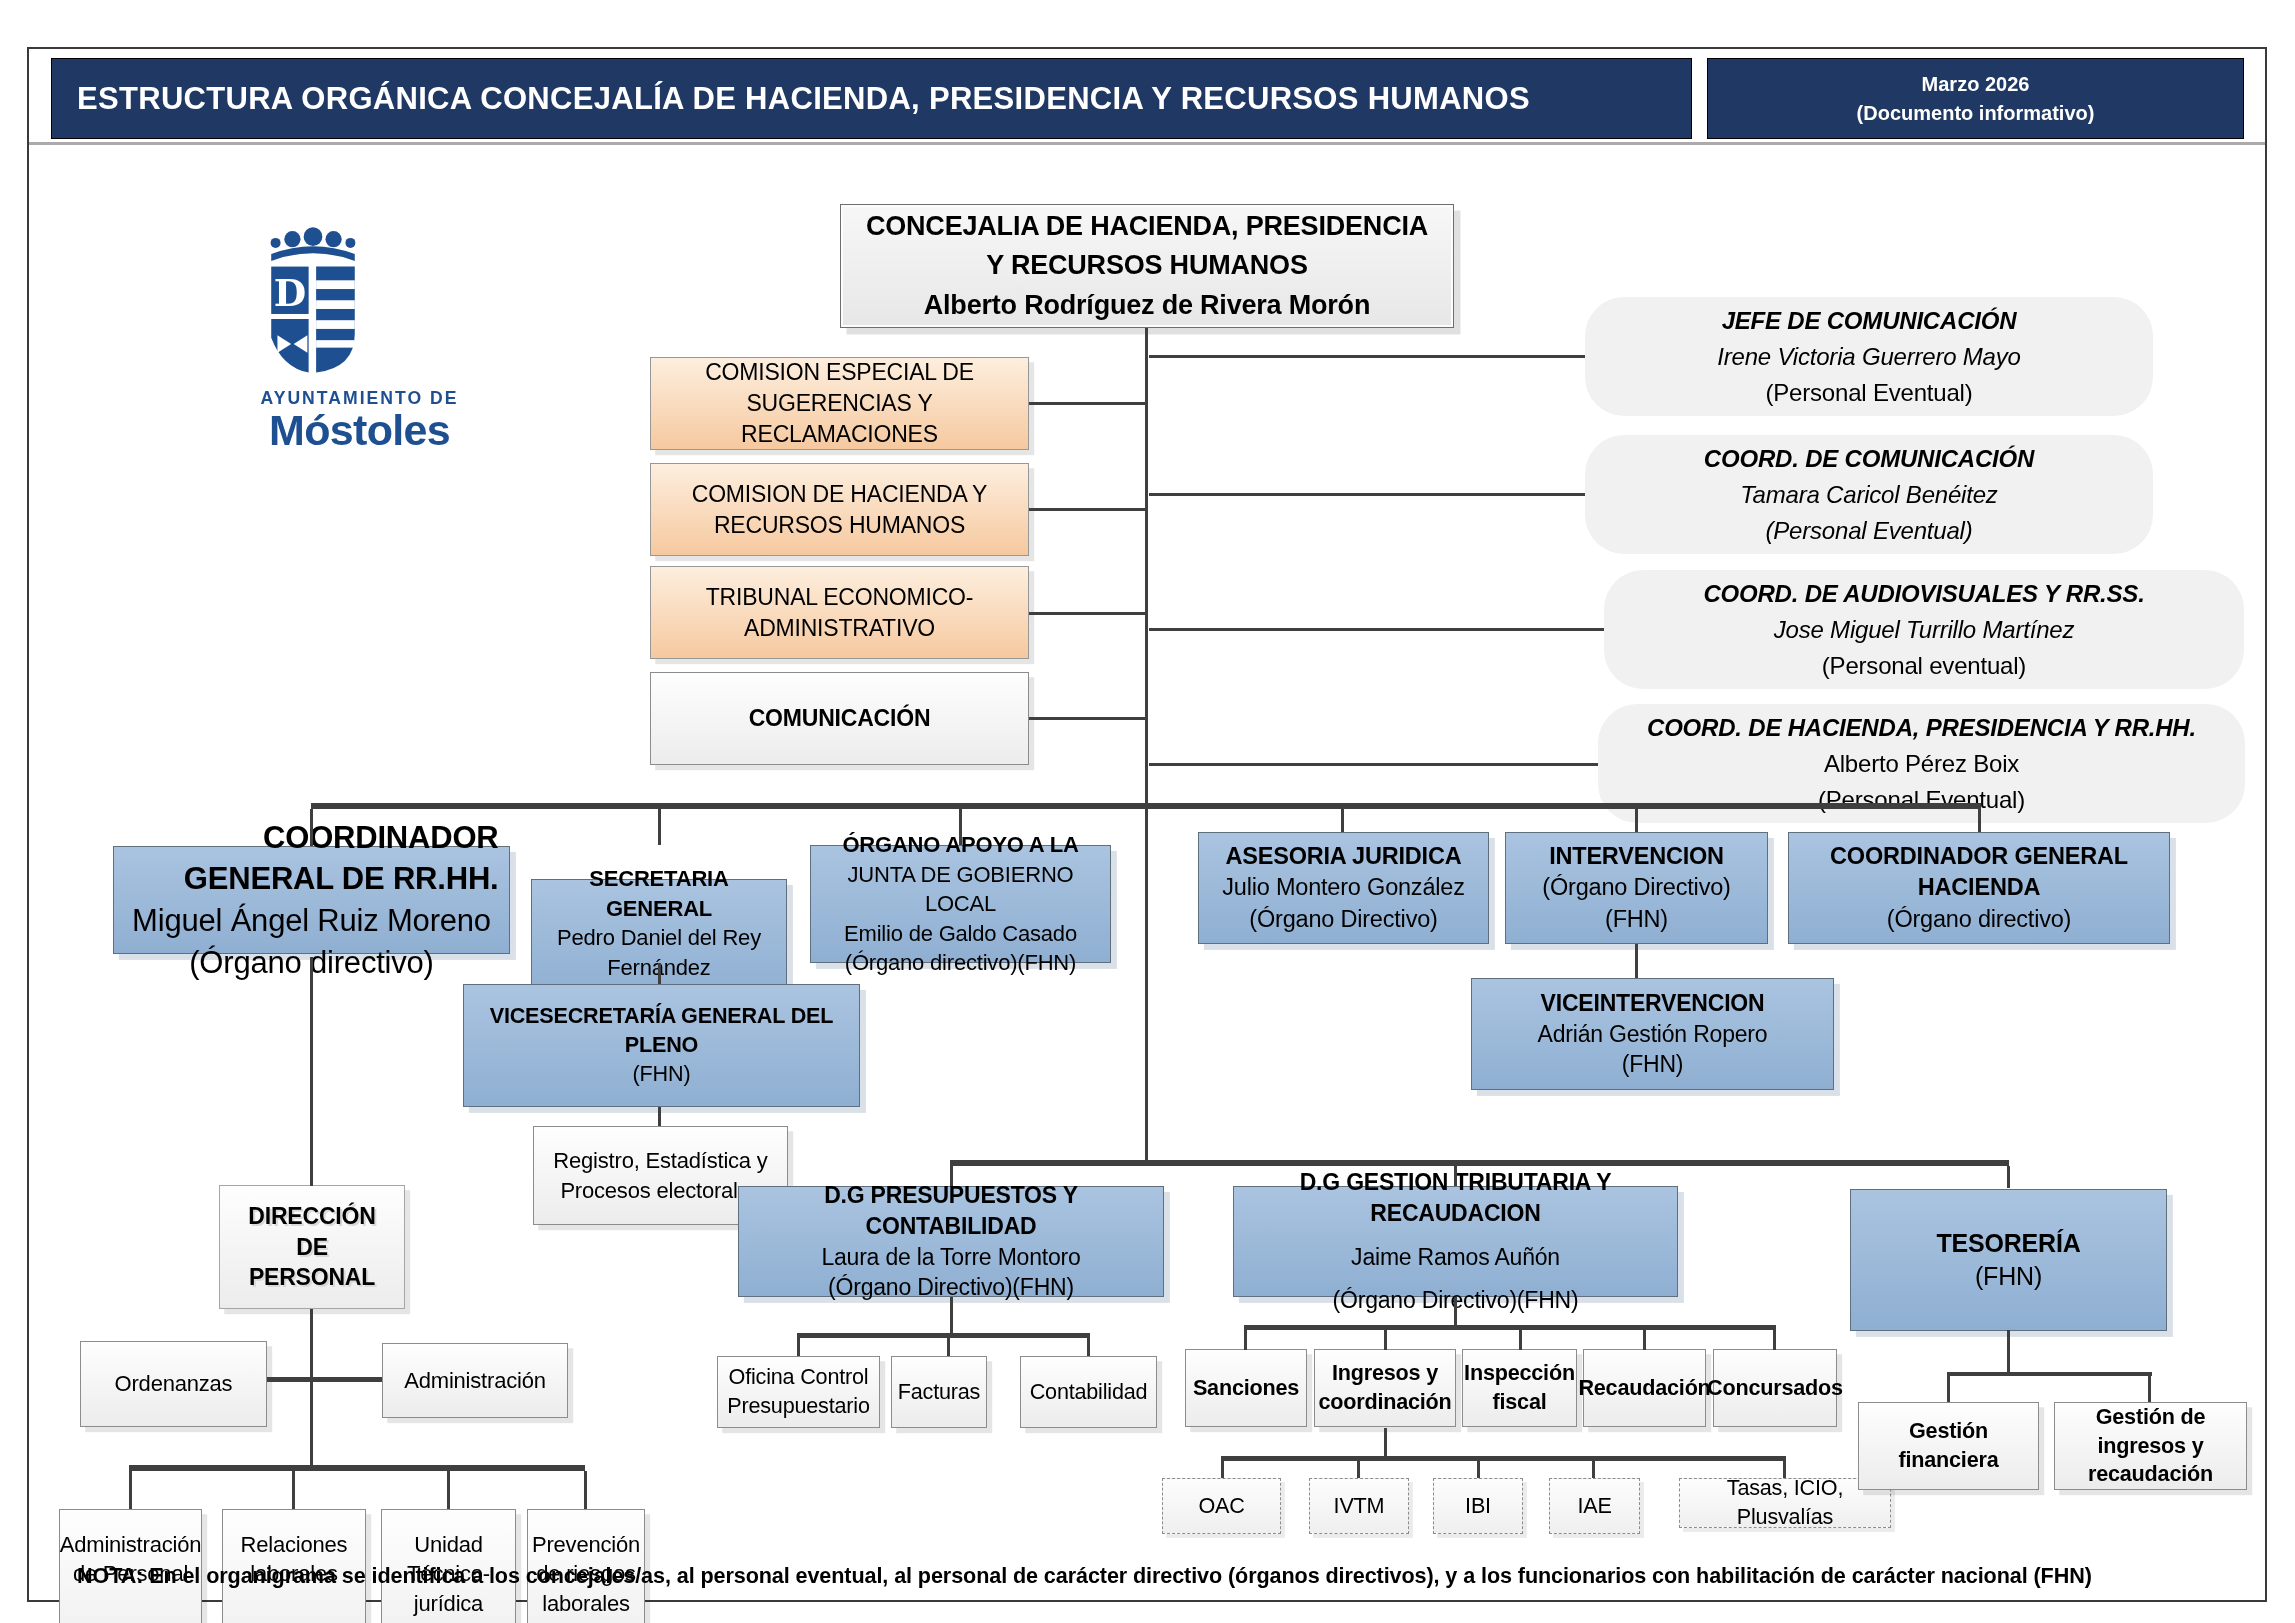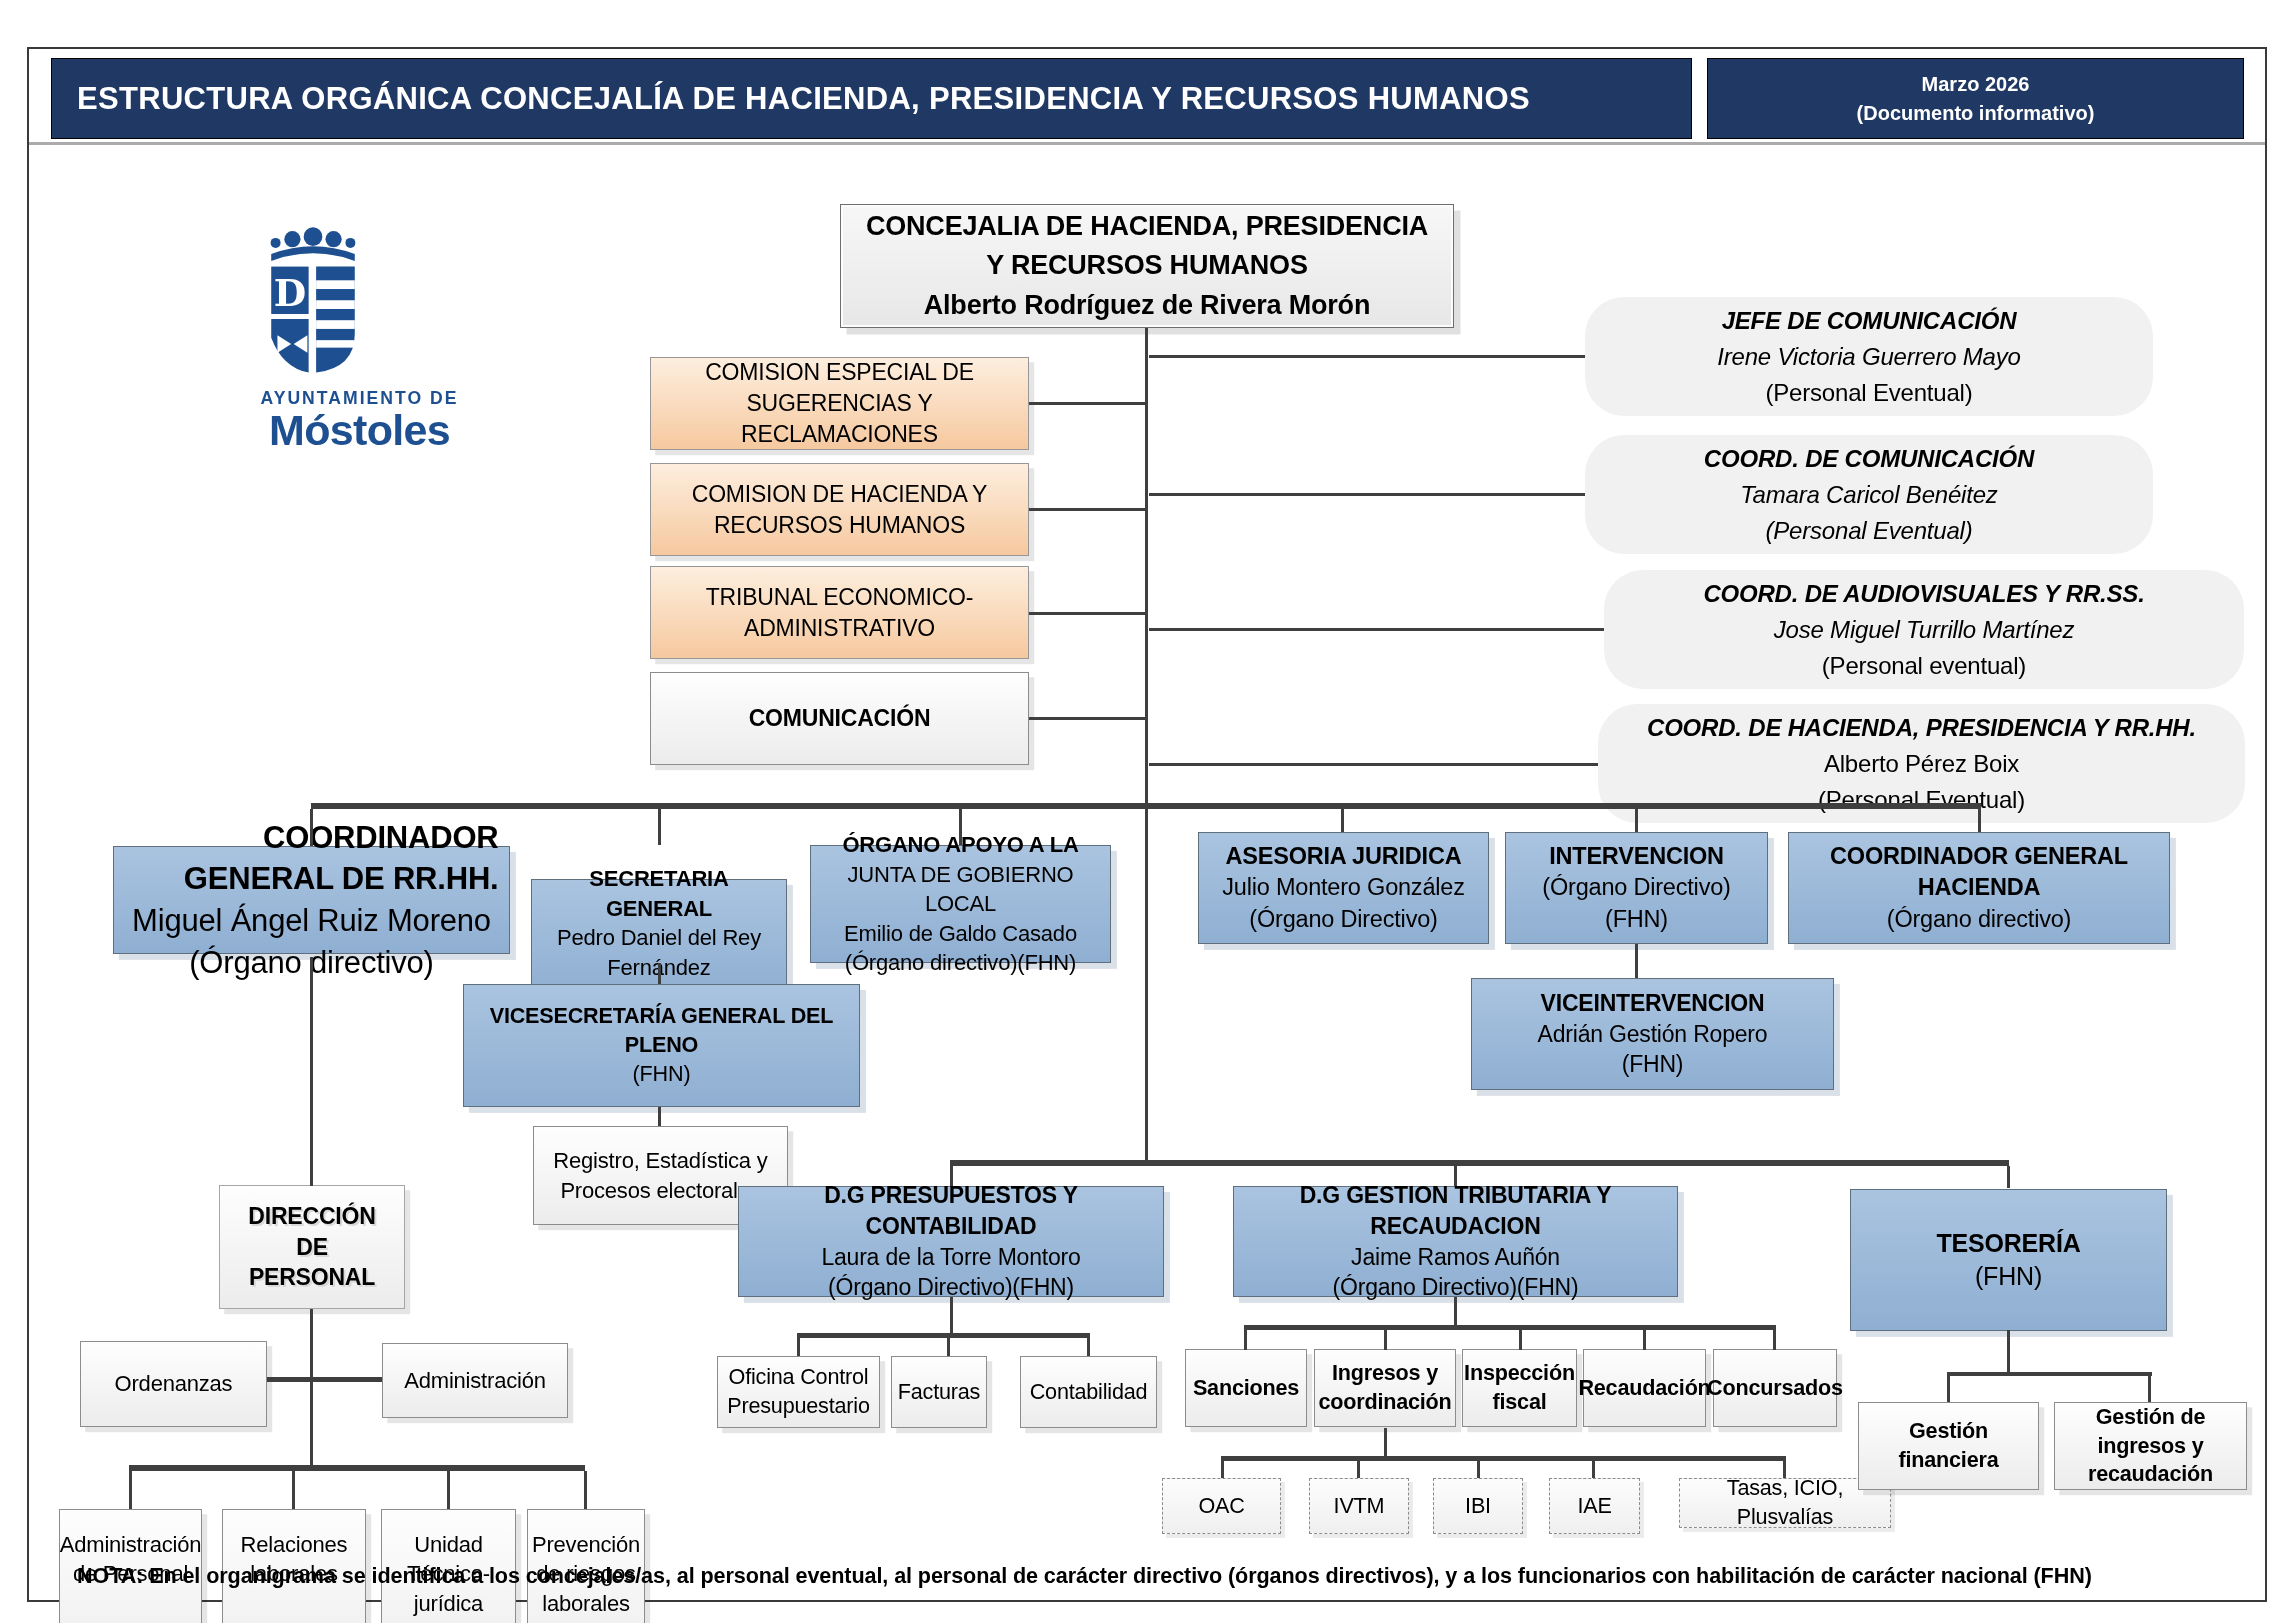--- a/index.html
+++ b/index.html
@@ -183,21 +183,21 @@
 </div>
 <div class="abs bx white" style="left:527px;top:1509px;width:118px;height:171px;font-size:22px;justify-content:flex-start;padding-top:19.6px;">
   <div>Prevención de riesgos laborales</div>
 </div>
 
 <div class="abs bx blue" style="left:738px;top:1186px;width:426px;height:111px;font-size:23px;">
   <div class="t">D.G PRESUPUESTOS Y CONTABILIDAD</div>
   <div>Laura de la Torre Montoro</div>
   <div>(Órgano Directivo)(FHN)</div>
 </div>
-<div class="abs bx blue" style="left:1233px;top:1186px;width:445px;height:111px;font-size:23px;">
+<div class="abs bx blue" style="left:1233px;top:1186px;width:445px;height:111px;font-size:23px;gap:13px;">
   <div class="t">D.G GESTION TRIBUTARIA Y RECAUDACION</div>
   <div>Jaime Ramos Auñón</div>
   <div>(Órgano Directivo)(FHN)</div>
 </div>
 <div class="abs bx blue" style="left:1850px;top:1189px;width:317px;height:142px;font-size:25px;">
   <div class="t">TESORERÍA</div>
   <div>(FHN)</div>
 </div>
 
 <div class="abs bx white" style="left:717px;top:1356px;width:163px;height:72px;font-size:21.6px;padding:2.6px 5.2px;">

